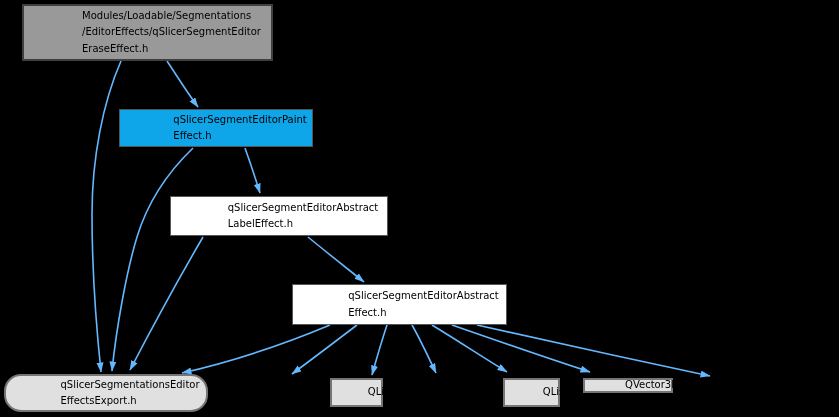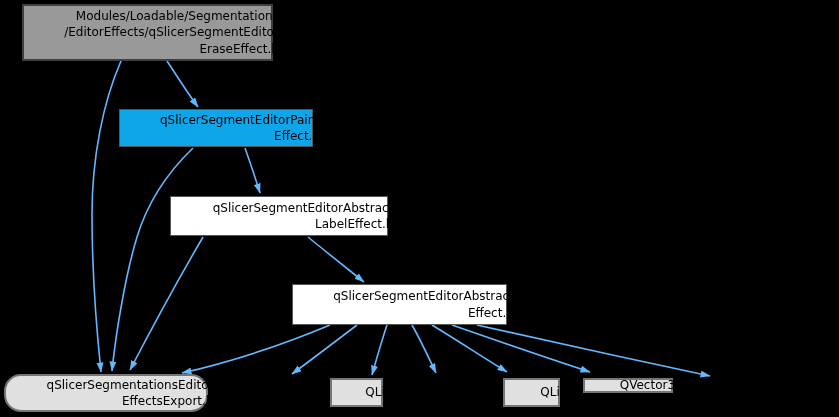--- a/index.html
+++ b/index.html
@@ -22,22 +22,22 @@
     width: 839px;
     height: 417px;
     display: block;
   }
   .node {
     position: absolute;
     box-sizing: border-box;
     display: flex;
     align-items: center;
     justify-content: center;
-    text-align: right;
-    font-size: 12px;
+    text-align: left;
+    font-size: 10px;
     line-height: 16.5px;
     white-space: pre;
     color: #000000;
     cursor: pointer;
     padding-left: 48px;
   }
   .node.main {
     background: #999999;
     border: 2px solid #3f3f3f;
   }

